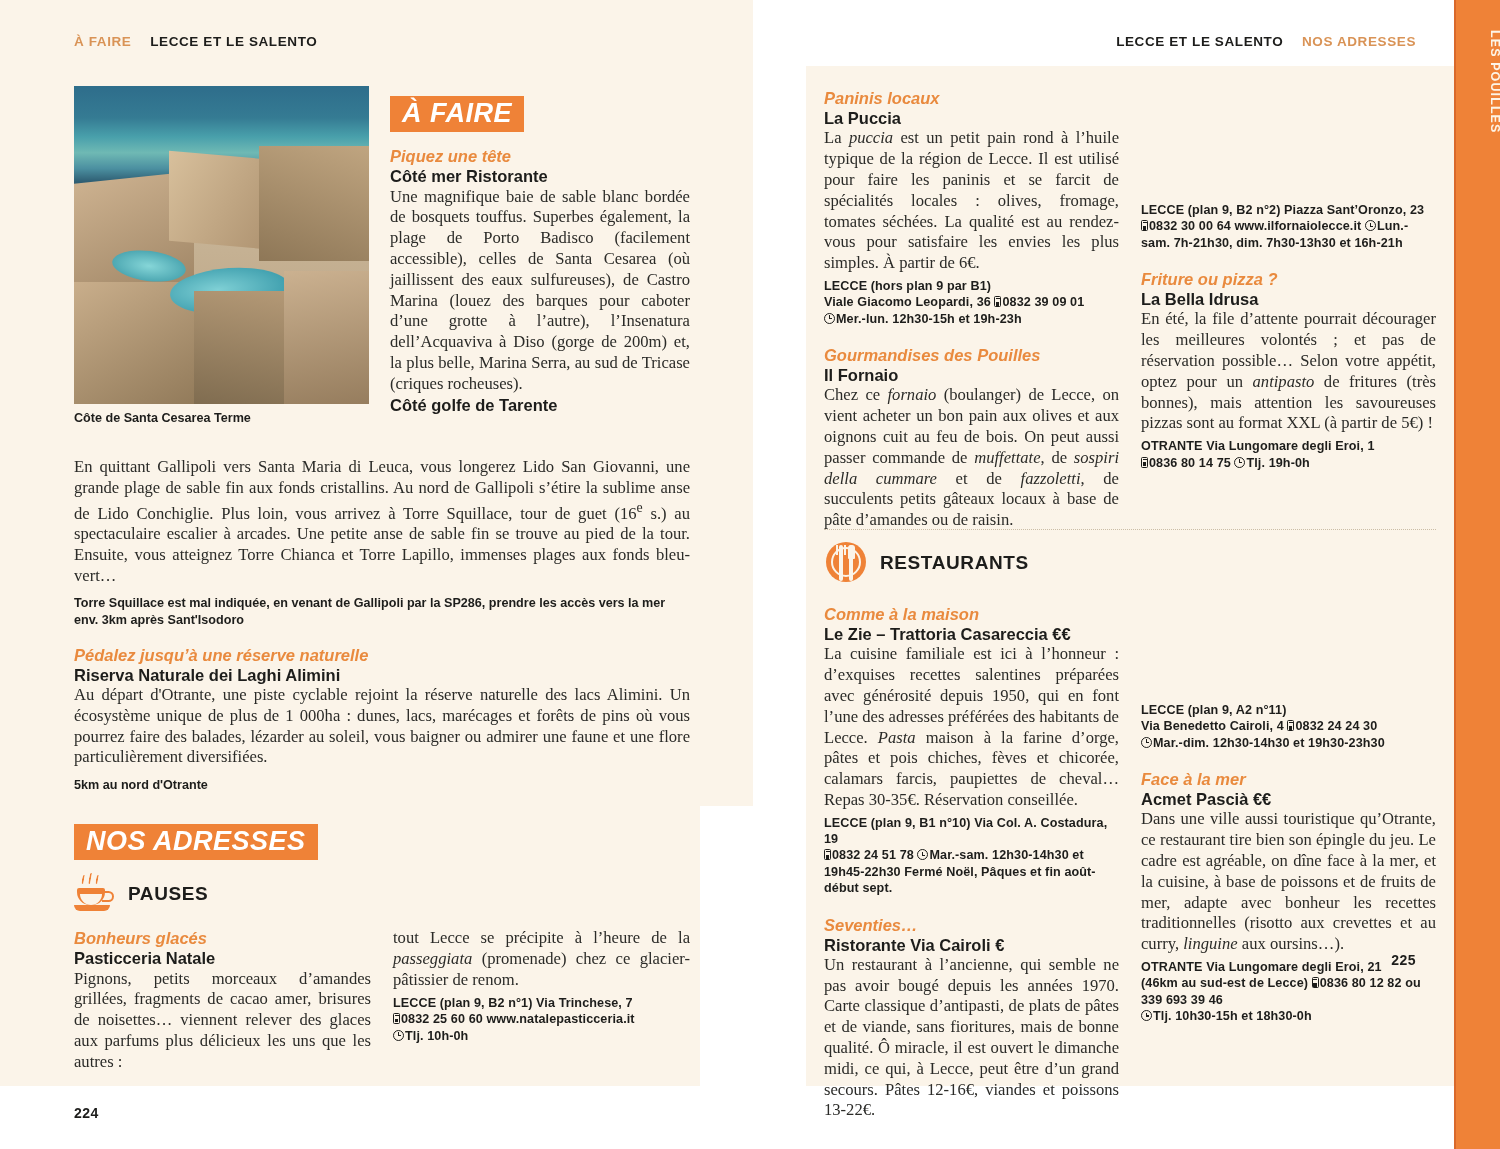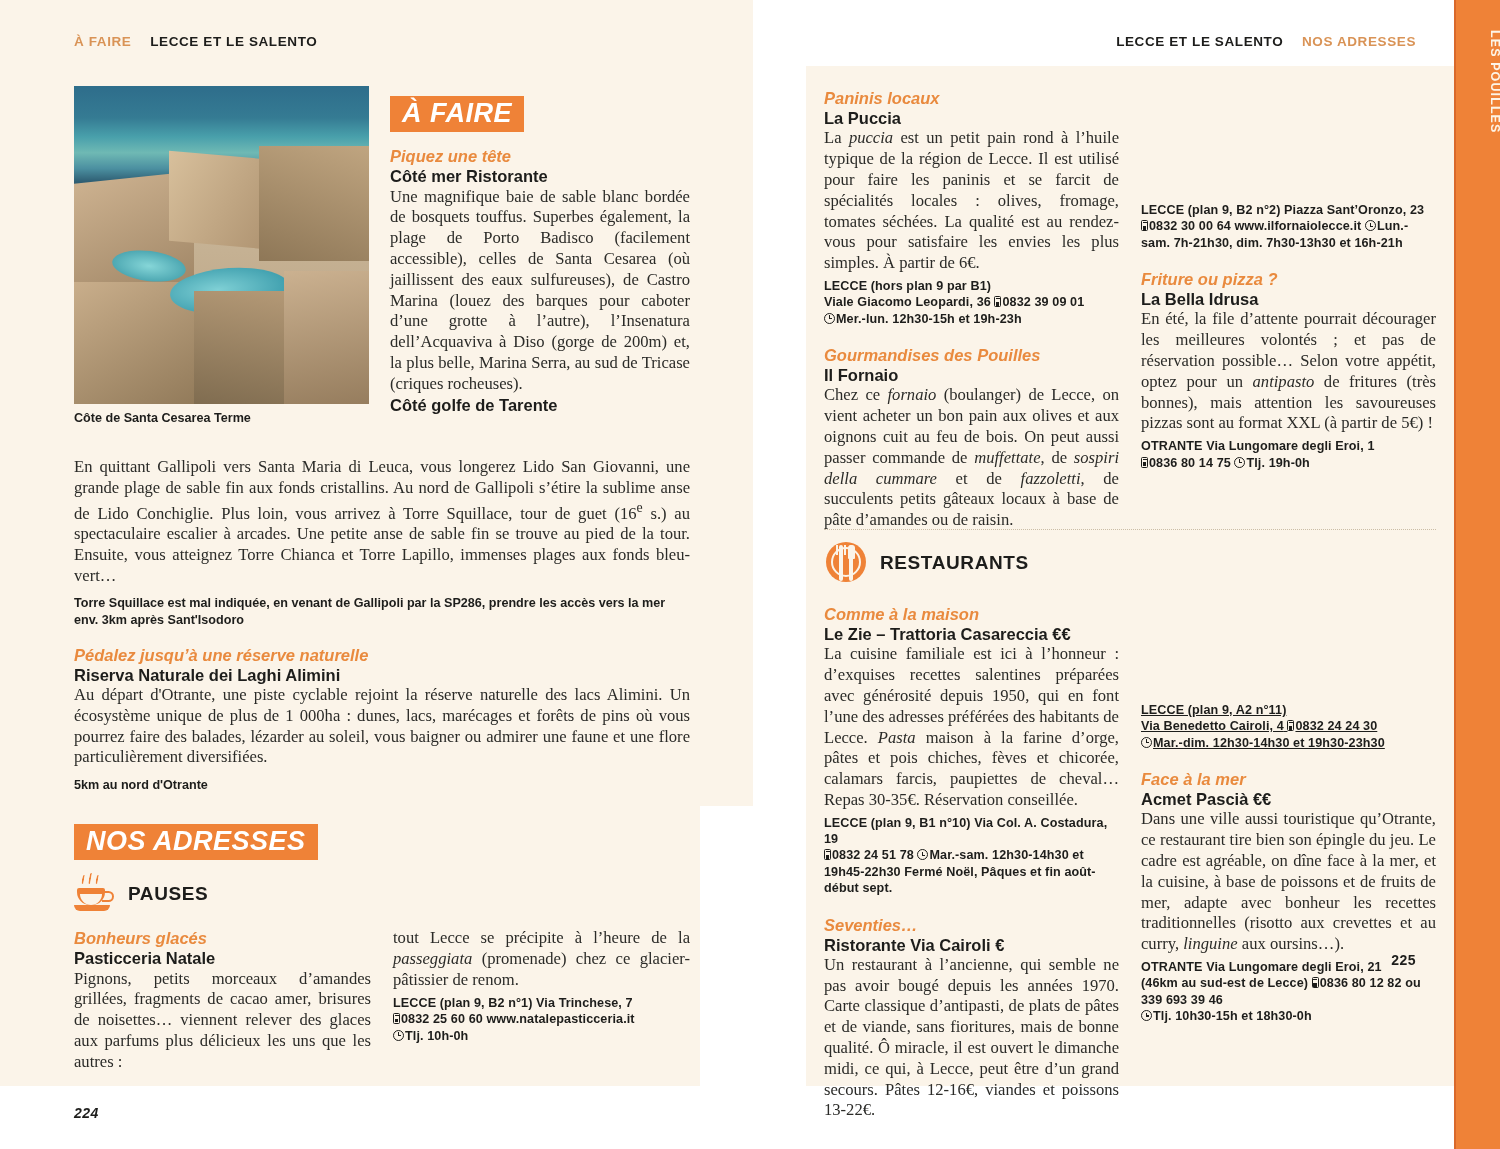--- a/index.html
+++ b/index.html
@@ -96,21 +96,21 @@
 
   
   .folio {
     position: absolute;
     bottom: 28px;
     font-size: 14px;
     font-weight: bold;
     color: #1d1d1b;
     letter-spacing: 0.5px;
   }
-  .folio.left { left: 74px; font-style: italic; }
+  .folio.left { left: 74px; }
   .folio.right { right: 84px; }
 
   
   .banner {
     display: inline-block;
     background: #ef8237;
     color: #ffffff;
     font-size: 27px;
     font-weight: bold;
     font-style: italic;
@@ -558,21 +558,21 @@
           <div><span class="ico ico-phone"></span><span>0832 24 51 78</span> <span class="ico ico-clock"></span><span>Mar.-sam. 12h30-14h30 et 19h45-22h30 Fermé Noël, Pâques et fin août-début sept.</span></div>
         </div>
 
         <div class="kicker italic mt18">Seventies…</div>
         <div class="subhead">Ristorante Via Cairoli €</div>
         <div class="body">Un restaurant à l’ancienne, qui semble ne pas avoir bougé depuis les années 1970. Carte classique d’antipasti, de plats de pâtes et de viande, sans fioritures, mais de bonne qualité. Ô miracle, il est ouvert le dimanche midi, ce qui, à Lecce, peut être d’un grand secours. Pâtes 12-16€, viandes et poissons 13-22€.</div>
       </div>
 
       <div class="rp-col">
         <div class="body" style="margin-top:46px;"></div>
-        <div class="practical" style="margin-top:100px;text-decoration:underline;">
+        <div class="practical" style="margin-top:100px;">
           <div>LECCE (plan 9, A2 n°11)</div>
           <div><span>Via Benedetto Cairoli, 4</span> <span class="ico ico-phone"></span><span>0832 24 24 30</span></div>
           <div><span class="ico ico-clock"></span><span>Mar.-dim. 12h30-14h30 et 19h30-23h30</span></div>
         </div>
 
         <div class="kicker mt18">Face à la mer</div>
         <div class="subhead">Acmet Pascià €€</div>
         <div class="body"><span>Dans une ville aussi touristique qu’Otrante, ce restaurant tire bien son épingle du jeu. Le cadre est agréable, on dîne face à la mer, et la cuisine, à base de poissons et de fruits de mer, adapte avec bonheur les recettes traditionnelles (risotto aux crevettes et au curry, </span><i>linguine</i><span> aux oursins…).</span></div>
         <div class="practical">
           <div>OTRANTE Via Lungomare degli Eroi, 21</div>

